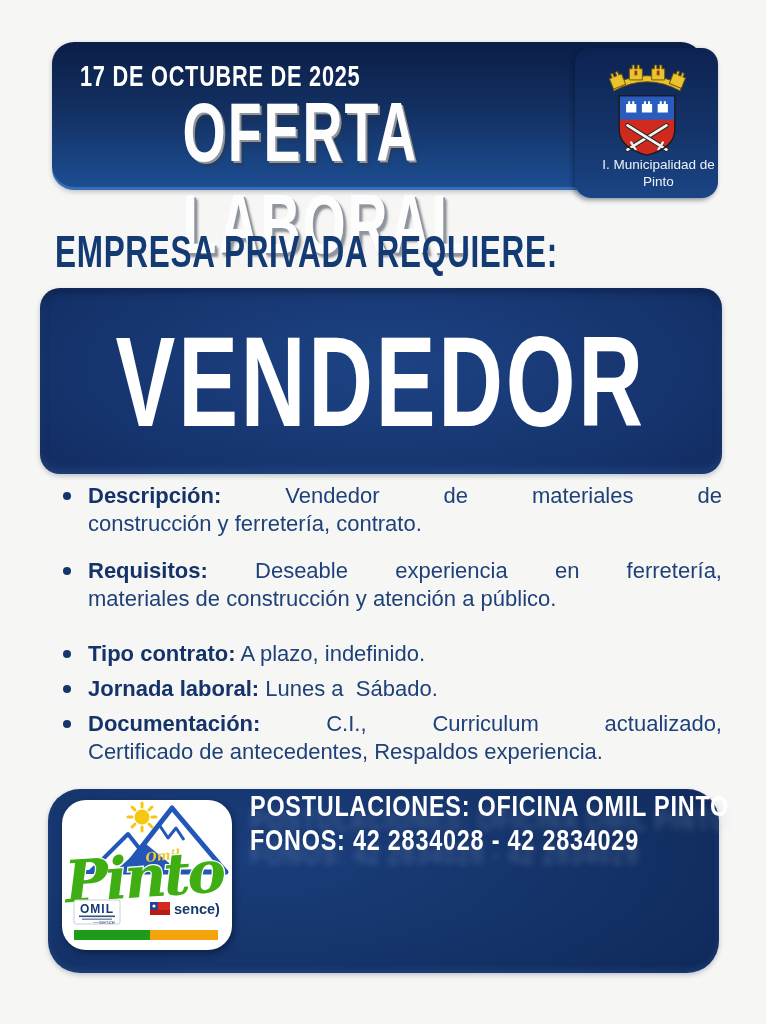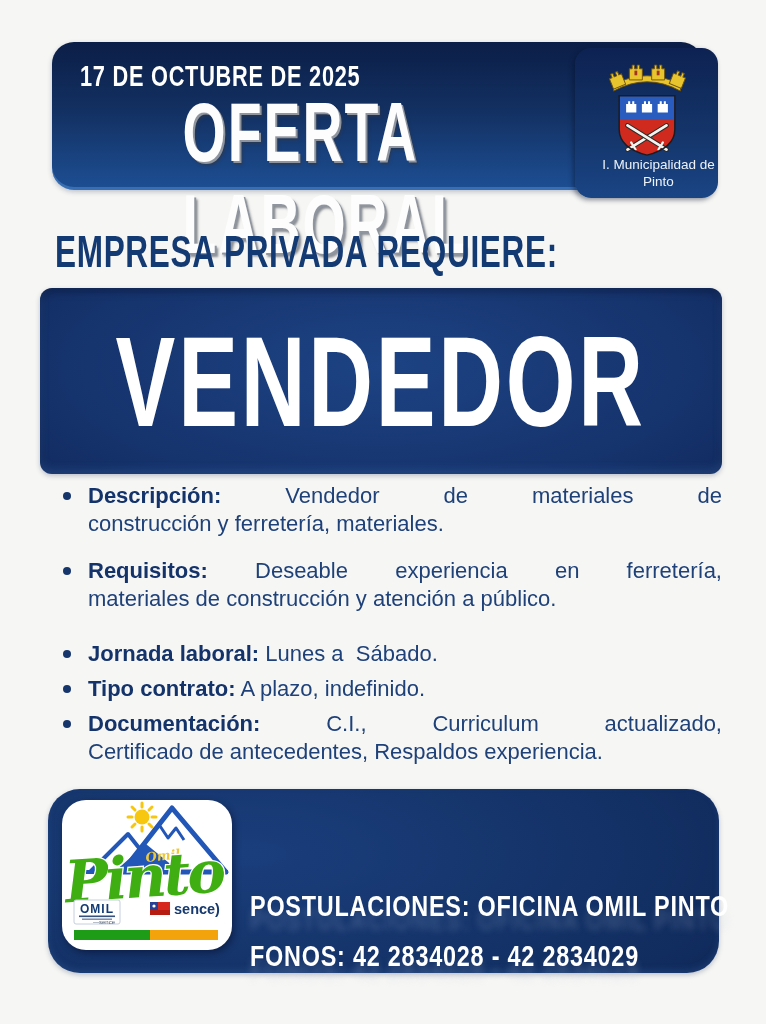--- a/index.html
+++ b/index.html
@@ -42,21 +42,21 @@
   }
   
   .subheading{
     position:absolute;left:55px;top:228px;margin:0;
     font-size:45px;font-weight:bold;color:#143a73;letter-spacing:1px;line-height:1.05;
     transform:scaleX(.70);transform-origin:0 50%;white-space:nowrap;
   }
   
   .job-box{
     position:absolute;left:40px;top:288px;width:682px;height:186px;
-    border-radius:12px;
+    border-radius:20px;
     background:radial-gradient(95% 135% at 50% 42%,#1d4384 0%,#15326b 52%,#0c1f4c 100%);
     box-shadow:inset 0 -4px 8px rgba(70,120,190,.30), inset 0 3px 8px rgba(0,0,15,.35), 0 2px 5px rgba(20,40,80,.25);
     display:flex;align-items:center;justify-content:center;
   }
   .job-title{
     font-size:128px;font-weight:bold;color:#ffffff;letter-spacing:4px;
     transform:scaleX(.70);white-space:nowrap;
   }
   
   .details{
@@ -83,21 +83,21 @@
     box-shadow:inset 0 -3px 6px rgba(60,110,180,.25), 0 2px 5px rgba(20,40,80,.25);
   }
   .logo-card{
     position:absolute;left:14px;top:11px;width:170px;height:150px;
     border-radius:24px;background:#ffffff;overflow:hidden;
     box-shadow:2px 3px 7px rgba(0,0,20,.4);
   }
   .logo-card svg{display:block;}
   .contact{
     position:absolute;left:202px;top:0;right:12px;height:100%;
-    display:flex;flex-direction:column;justify-content:flex-end;gap:16px;
+    display:flex;flex-direction:column;justify-content:flex-start;gap:0;
   }
   .contact-line{
     font-size:30px;font-weight:bold;color:#ffffff;letter-spacing:1px;
     transform:scaleX(.78);transform-origin:0 50%;white-space:nowrap;
     text-shadow:0 14px 8px rgba(185,200,225,.22);
   }
 </style>
 </head>
 <body>
 
@@ -149,34 +149,34 @@
   <h1 class="subheading">EMPRESA PRIVADA REQUIERE:</h1>
 
   <section class="job-box">
     <div class="job-title">VENDEDOR</div>
   </section>
 
   <ul class="details">
     <li class="mb-lg">
       <span class="dot"></span>
       <div class="jline"><span class="lbl">Descripción:</span> <span>Vendedor de materiales de</span></div>
-      <div class="nline">construcción y ferretería, materiales.</div>
+      <div class="nline">construcción y ferretería, contrato.</div>
     </li>
     <li class="mb-md">
       <span class="dot"></span>
       <div class="jline"><span class="lbl">Requisitos:</span> <span>Deseable experiencia en ferretería,</span></div>
       <div class="nline">materiales de construcción y atención a público.</div>
     </li>
     <li class="mb-sm">
       <span class="dot"></span>
+      <div class="nline"><span class="lbl">Tipo contrato:</span> <span>A plazo, indefinido.</span></div>
+    </li>
+    <li class="mb-sm">
+      <span class="dot"></span>
       <div class="nline"><span class="lbl">Jornada laboral:</span> <span>Lunes a &nbsp;Sábado.</span></div>
-    </li>
-    <li class="mb-sm">
-      <span class="dot"></span>
-      <div class="nline"><span class="lbl">Tipo contrato:</span> <span>A plazo, indefinido.</span></div>
     </li>
     <li>
       <span class="dot"></span>
       <div class="jline"><span class="lbl">Documentación:</span> <span>C.I., Curriculum actualizado,</span></div>
       <div class="nline">Certificado de antecedentes, Respaldos experiencia.</div>
     </li>
   </ul>
 
   <section class="footer-banner">
     <div class="logo-card">

